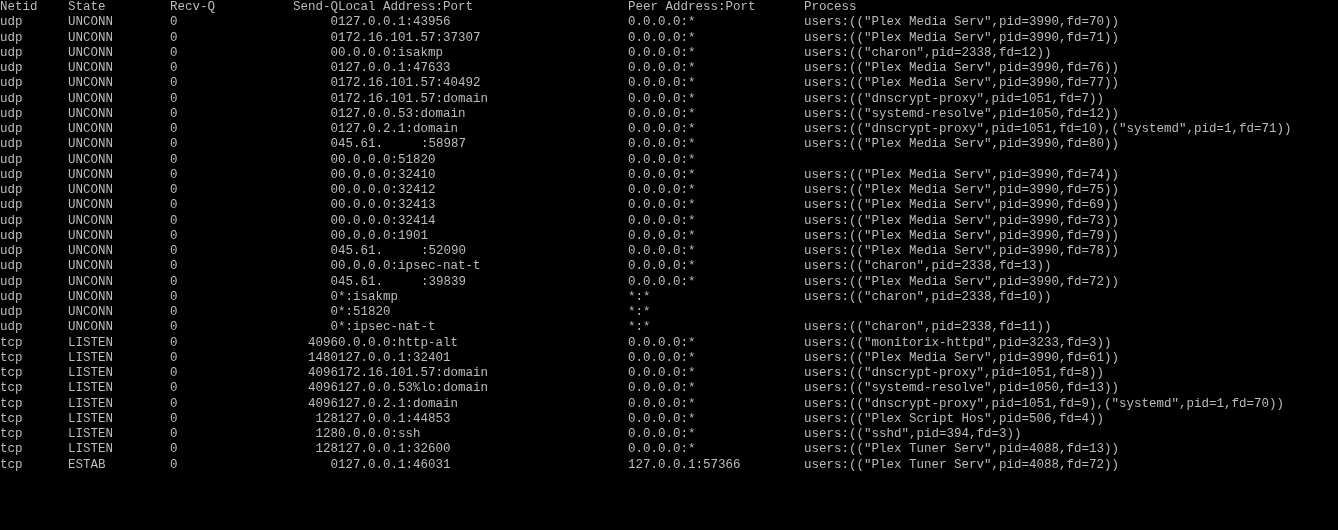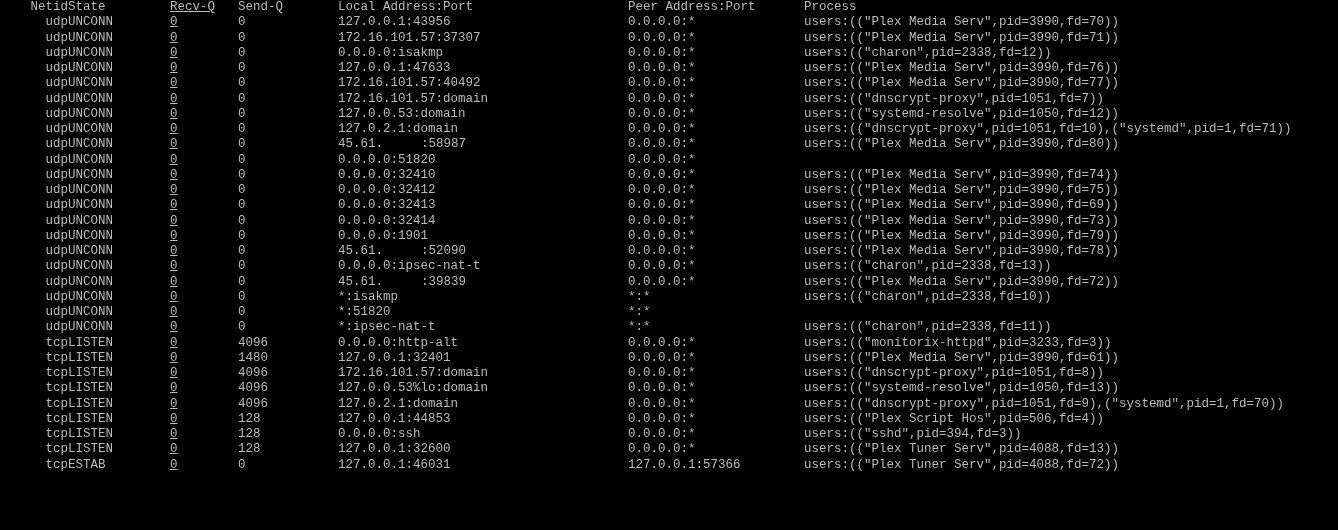--- a/index.html
+++ b/index.html
@@ -9,24 +9,24 @@
     color: #bbb;
     font-family: "Consolas", "Liberation Mono", "Menlo", monospace;
     font-size: 12.5px;
     line-height: 1.22;
     width: 1338px;
   }
   .row {
     white-space: pre;
   }
   .hdr { color: #bbb; }
-  .netid { display:inline-block; width: 68px; text-align: right; }
+  .netid { display:inline-block; width: 68px; }
   .state { display:inline-block; width: 102px; }
-  .recvq { display:inline-block; width: 68px; text-decoration: underline; }
-  .sendq { display:inline-block; width: 100px; text-align:left; }
+  .recvq { display:inline-block; width: 68px; }
+  .sendq { display:inline-block; width: 100px; text-align:right; }
   .laddr { display:inline-block; width: 290px; text-align:left; padding-right: 16px; box-sizing:border-box;}
   .paddr { display:inline-block; width: 176px; text-align:left; padding-right: 16px; box-sizing:border-box;}
   .proc  { display:inline-block; }
   .redact {
     display:inline-block;
     background:#000;
     color:#000;
     width: 38px;
     height: 11px;
     vertical-align: -1px;

